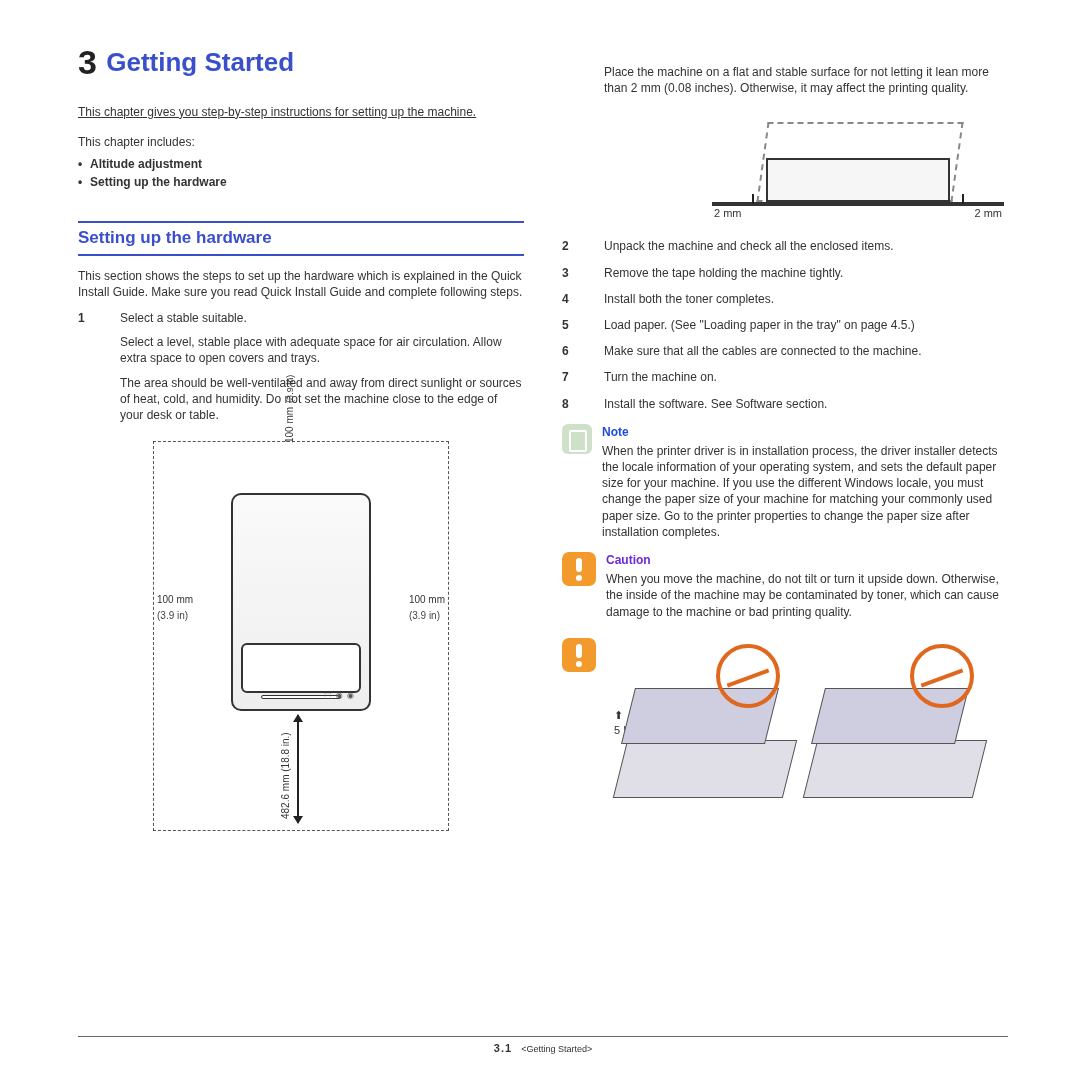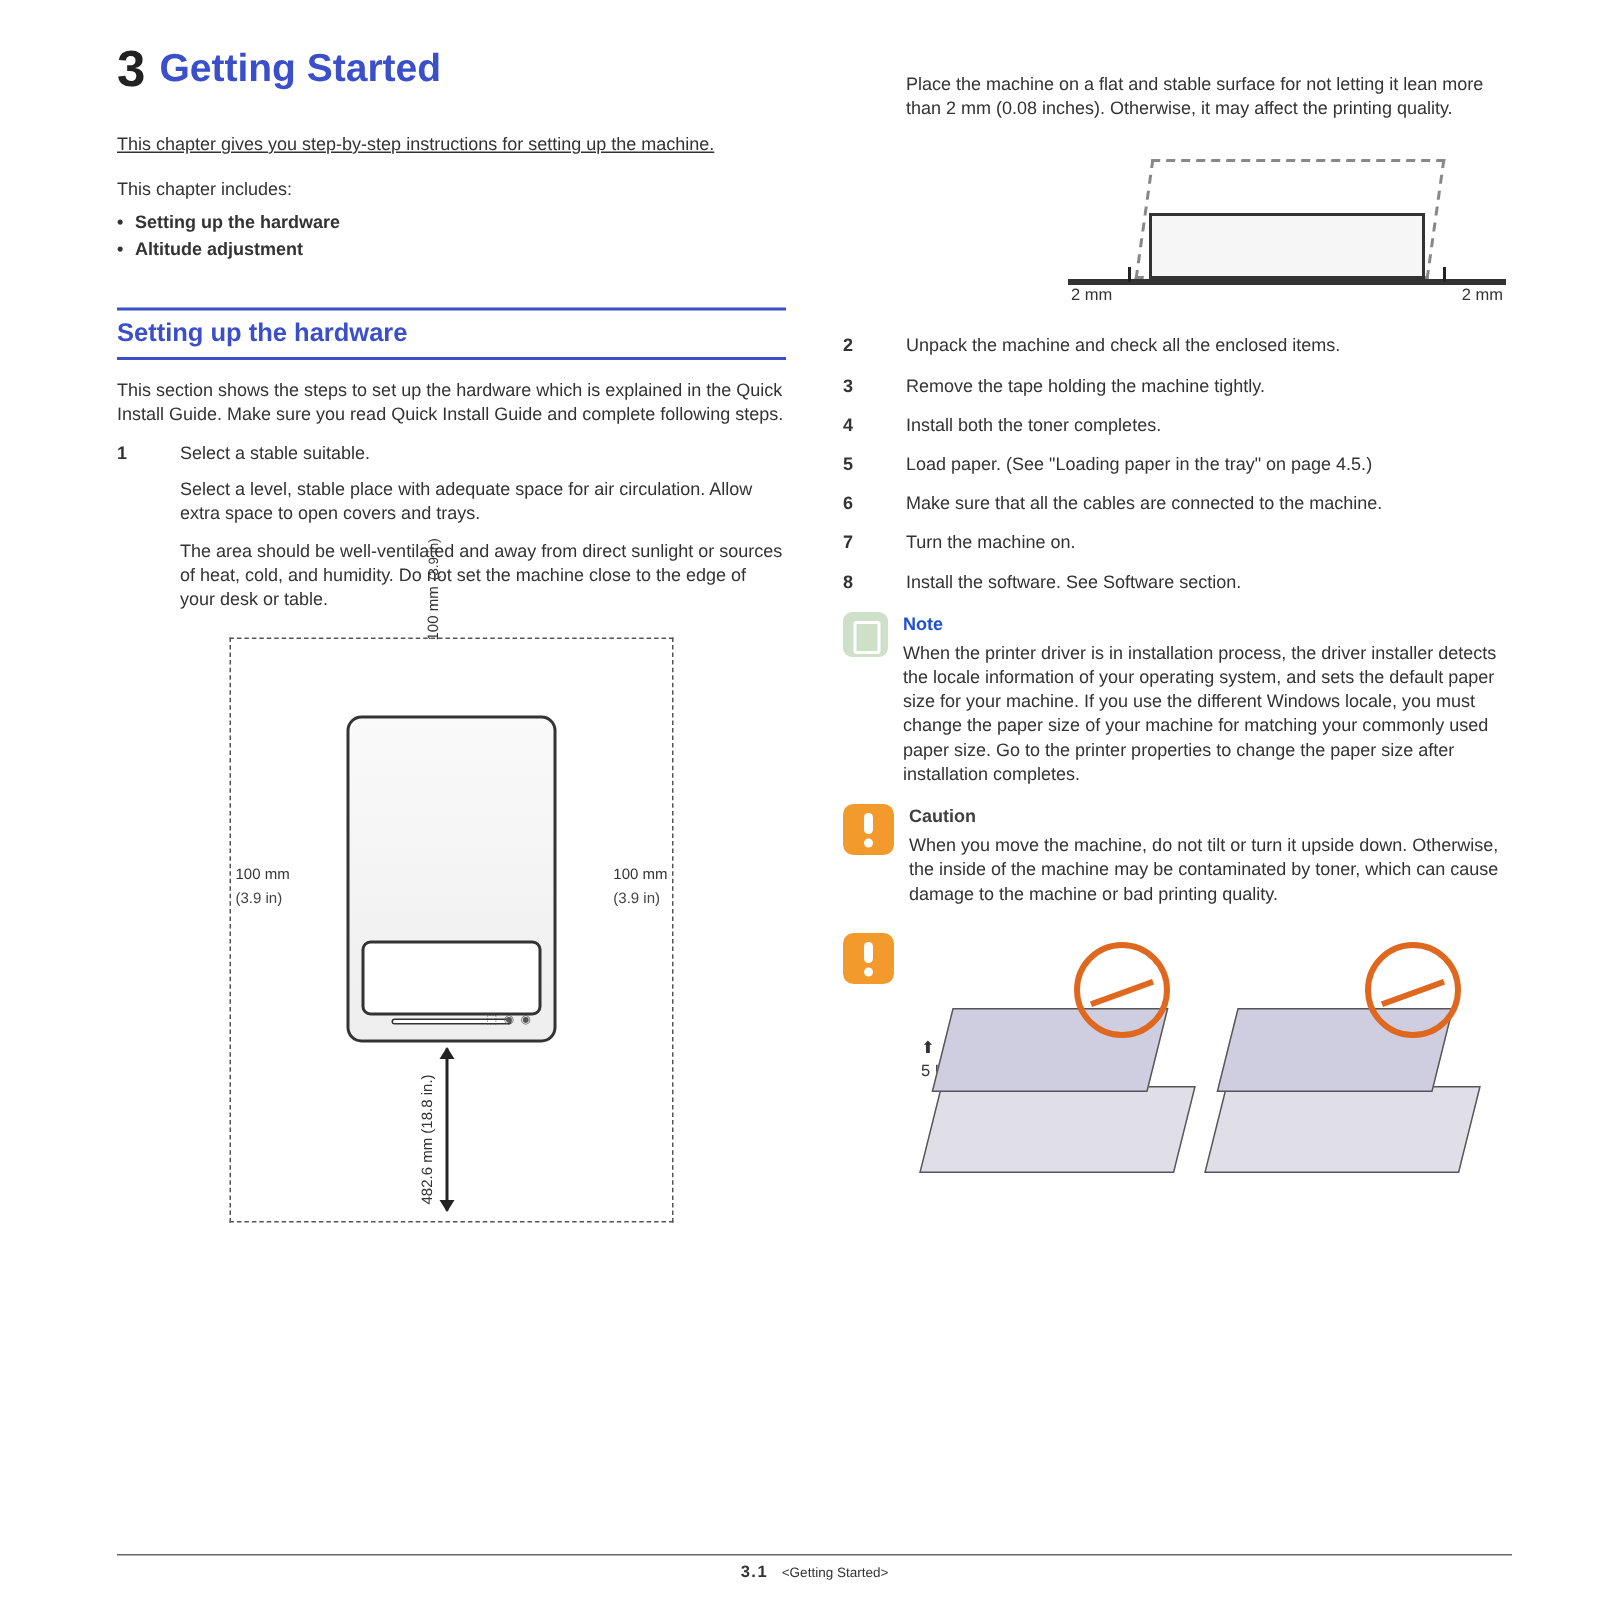--- a/index.html
+++ b/index.html
@@ -6,21 +6,21 @@
   body {
     font-family: Arial, Helvetica, sans-serif;
     background: #fff;
     width: 1080px;
     height: 1080px;
     font-size: 12px;
     color: #333;
     line-height: 1.35;
   }
   .page {
-    padding: 24px 72px 30px 78px;
+    padding: 40px 72px 30px 78px;
   }
   .cols {
     display: flex;
     gap: 38px;
   }
   .col { flex: 1; min-width: 0; }
   .chapnum {
     font-size: 34px;
     font-weight: bold;
     color: #222;
@@ -129,21 +129,21 @@
     background:#f39a2c; position:relative;
   }
   .caution-icon::before{
     content:""; position:absolute; left:14px; top:6px; width:6px; height:14px;
     background:#fff; border-radius:3px;
   }
   .caution-icon::after{
     content:""; position:absolute; left:14px; top:23px; width:6px; height:6px;
     background:#fff; border-radius:50%;
   }
-  .caution-title { color:#404040; font-weight:bold; margin-bottom:3px;}
+  .caution-title { color:#6d28d9; font-weight:bold; margin-bottom:3px;}
   .fig3-wrap{ display:flex; gap:10px; margin-top:18px; align-items:flex-start;}
   .fig3-left{ width:38px; flex:none;}
   .fig3 { position:relative; flex:1; height:180px;}
   .p3 {
     position:absolute; width:170px; height:120px;
   }
   .p3a{ left:10px; top:40px;}
   .p3b{ left:200px; top:40px;}
   .p3-base{
     position:absolute; left:0; right:0; bottom:0; height:58px;
@@ -183,22 +183,22 @@
   <div class="cols">
 
     <div class="col">
       <div>
         <span class="chapnum">3</span>
         <span class="chaptitle">Getting Started</span>
       </div>
       <p class="intro">This chapter gives you step-by-step instructions for setting up the machine.</p>
       <p class="includes">This chapter includes:</p>
       <div class="toc">
+        <div class="toc-item"><span class="toc-bullet">•</span><span>Altitude adjustment</span></div>
         <div class="toc-item"><span class="toc-bullet">•</span><span>Setting up the hardware</span></div>
-        <div class="toc-item"><span class="toc-bullet">•</span><span>Altitude adjustment</span></div>
       </div>
 
       <div class="sec-rule-top"></div>
       <div class="sec-title">Setting up the hardware</div>
       <div class="sec-rule-bot"></div>
 
       <p>This section shows the steps to set up the hardware which is explained in the Quick Install Guide. Make sure you read Quick Install Guide and complete following steps.</p>
 
       <div class="step">
         <div class="step-n">1</div>

